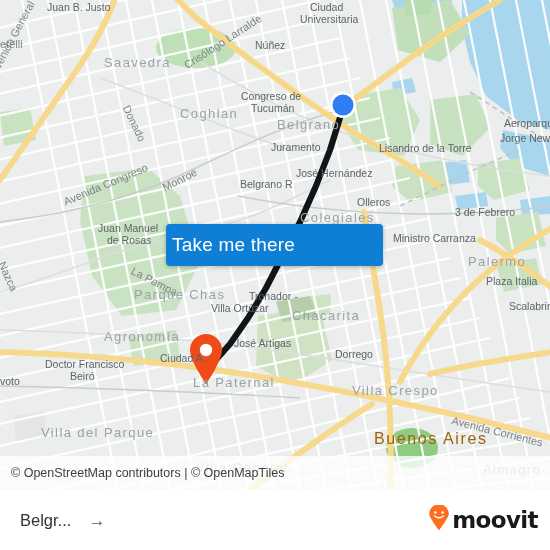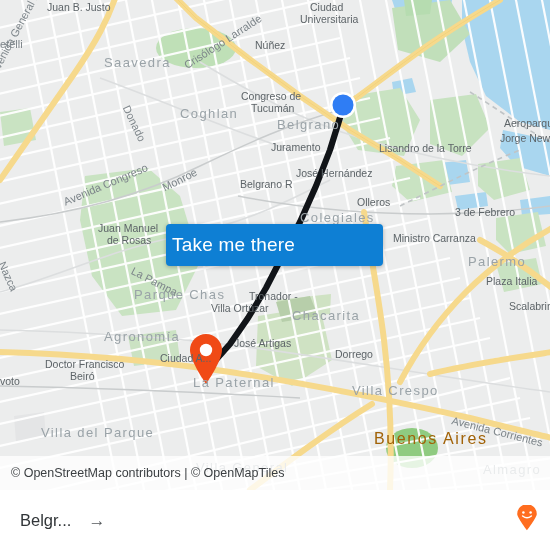--- a/index.html
+++ b/index.html
@@ -376,16 +376,17 @@
     </div>
     <div class="brand">
       <span class="brand-mark">
         <svg width="22" height="26" viewBox="0 0 22 26">
           <path d="M11 25.2 C11 25.2 1.2 12.6 1.2 9.0 A9.8 9.8 0 1 1 20.8 9.0 C20.8 12.6 11 25.2 11 25.2 Z" fill="#ff6d1f"></path>
           <circle cx="7.4" cy="7.4" r="1.25" fill="#ffffff"></circle>
           <circle cx="14.6" cy="7.4" r="1.25" fill="#ffffff"></circle>
           <path d="M 6.6 11.0 Q 11 14.6 15.4 11.0" stroke="#ffffff" stroke-width="1.5" fill="none" stroke-linecap="round"></path>
         </svg>
       </span>
+      <span class="brand-word">moovit</span>
     </div>
   </div>
 
 </div>
 
 </body></html>

